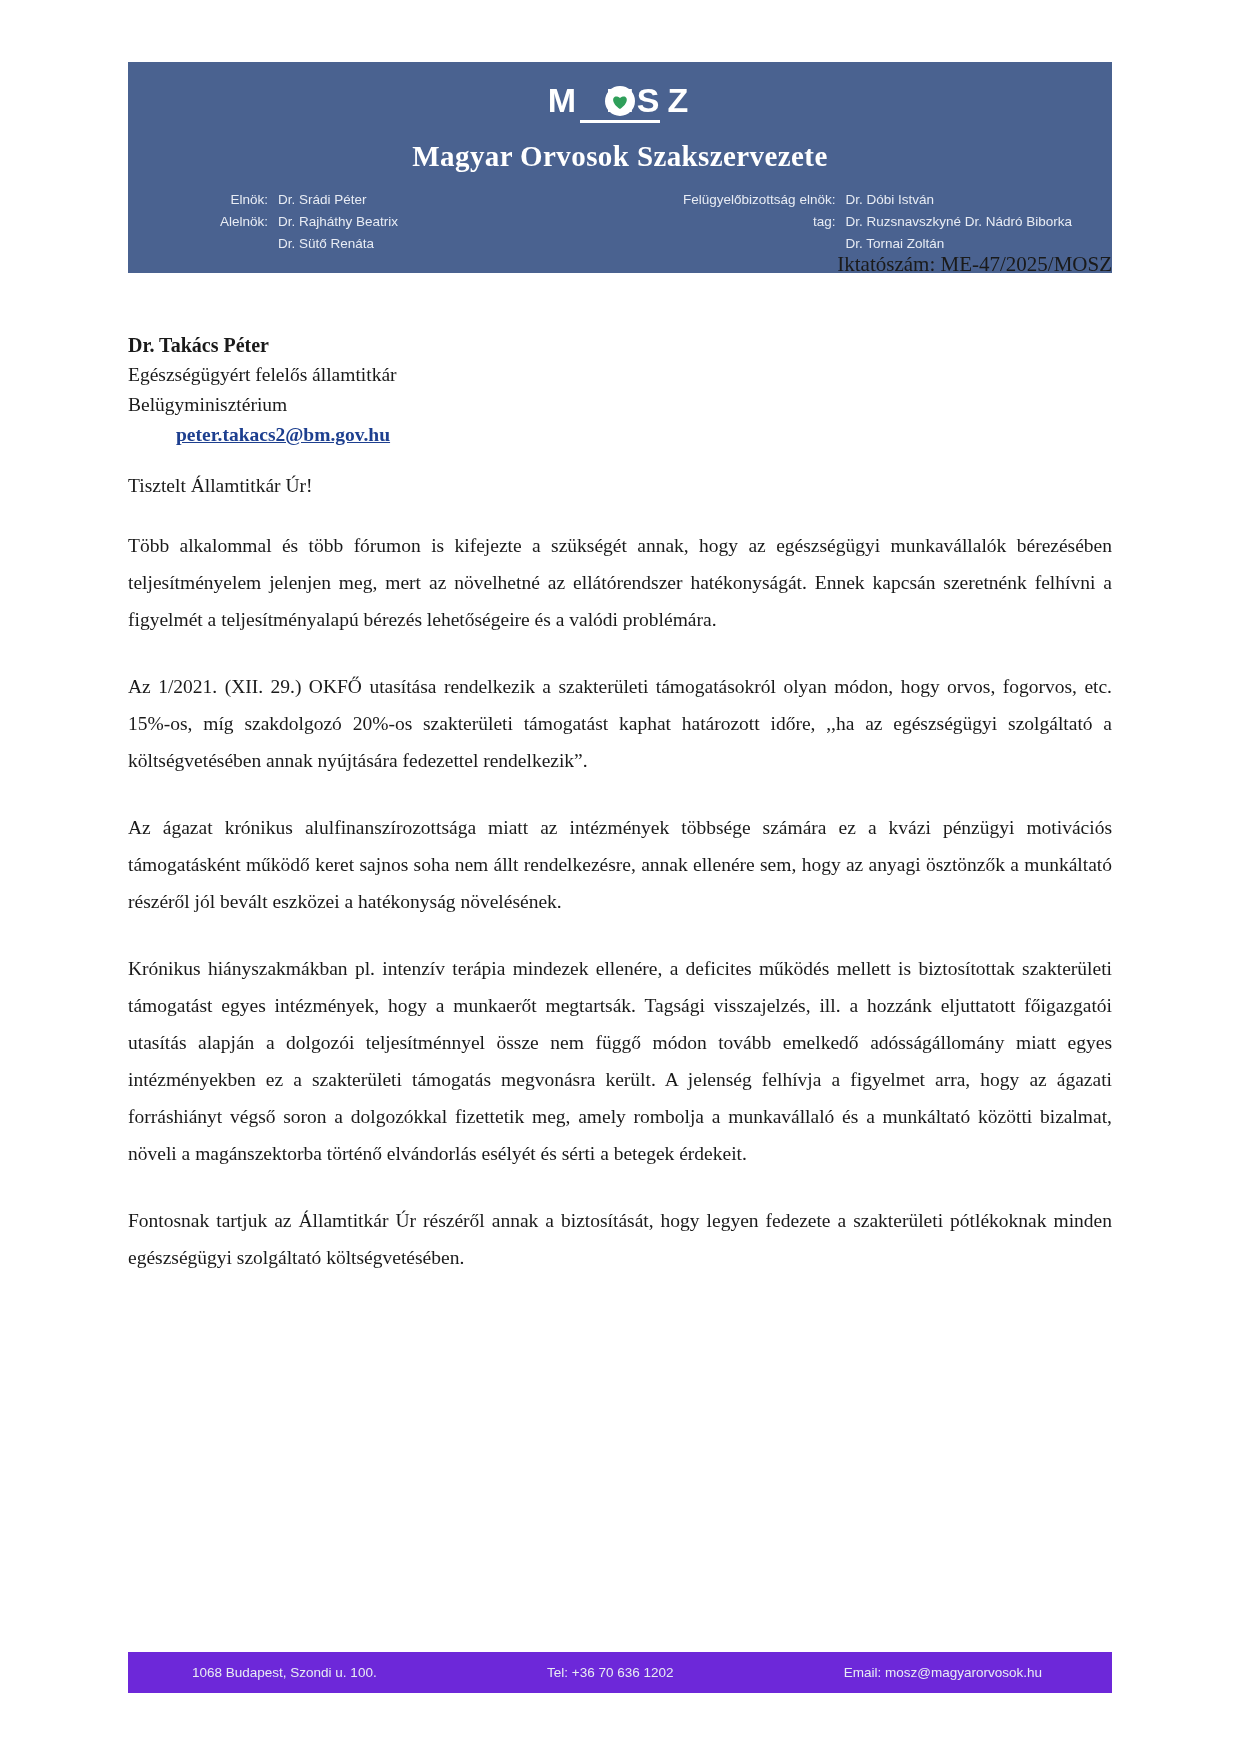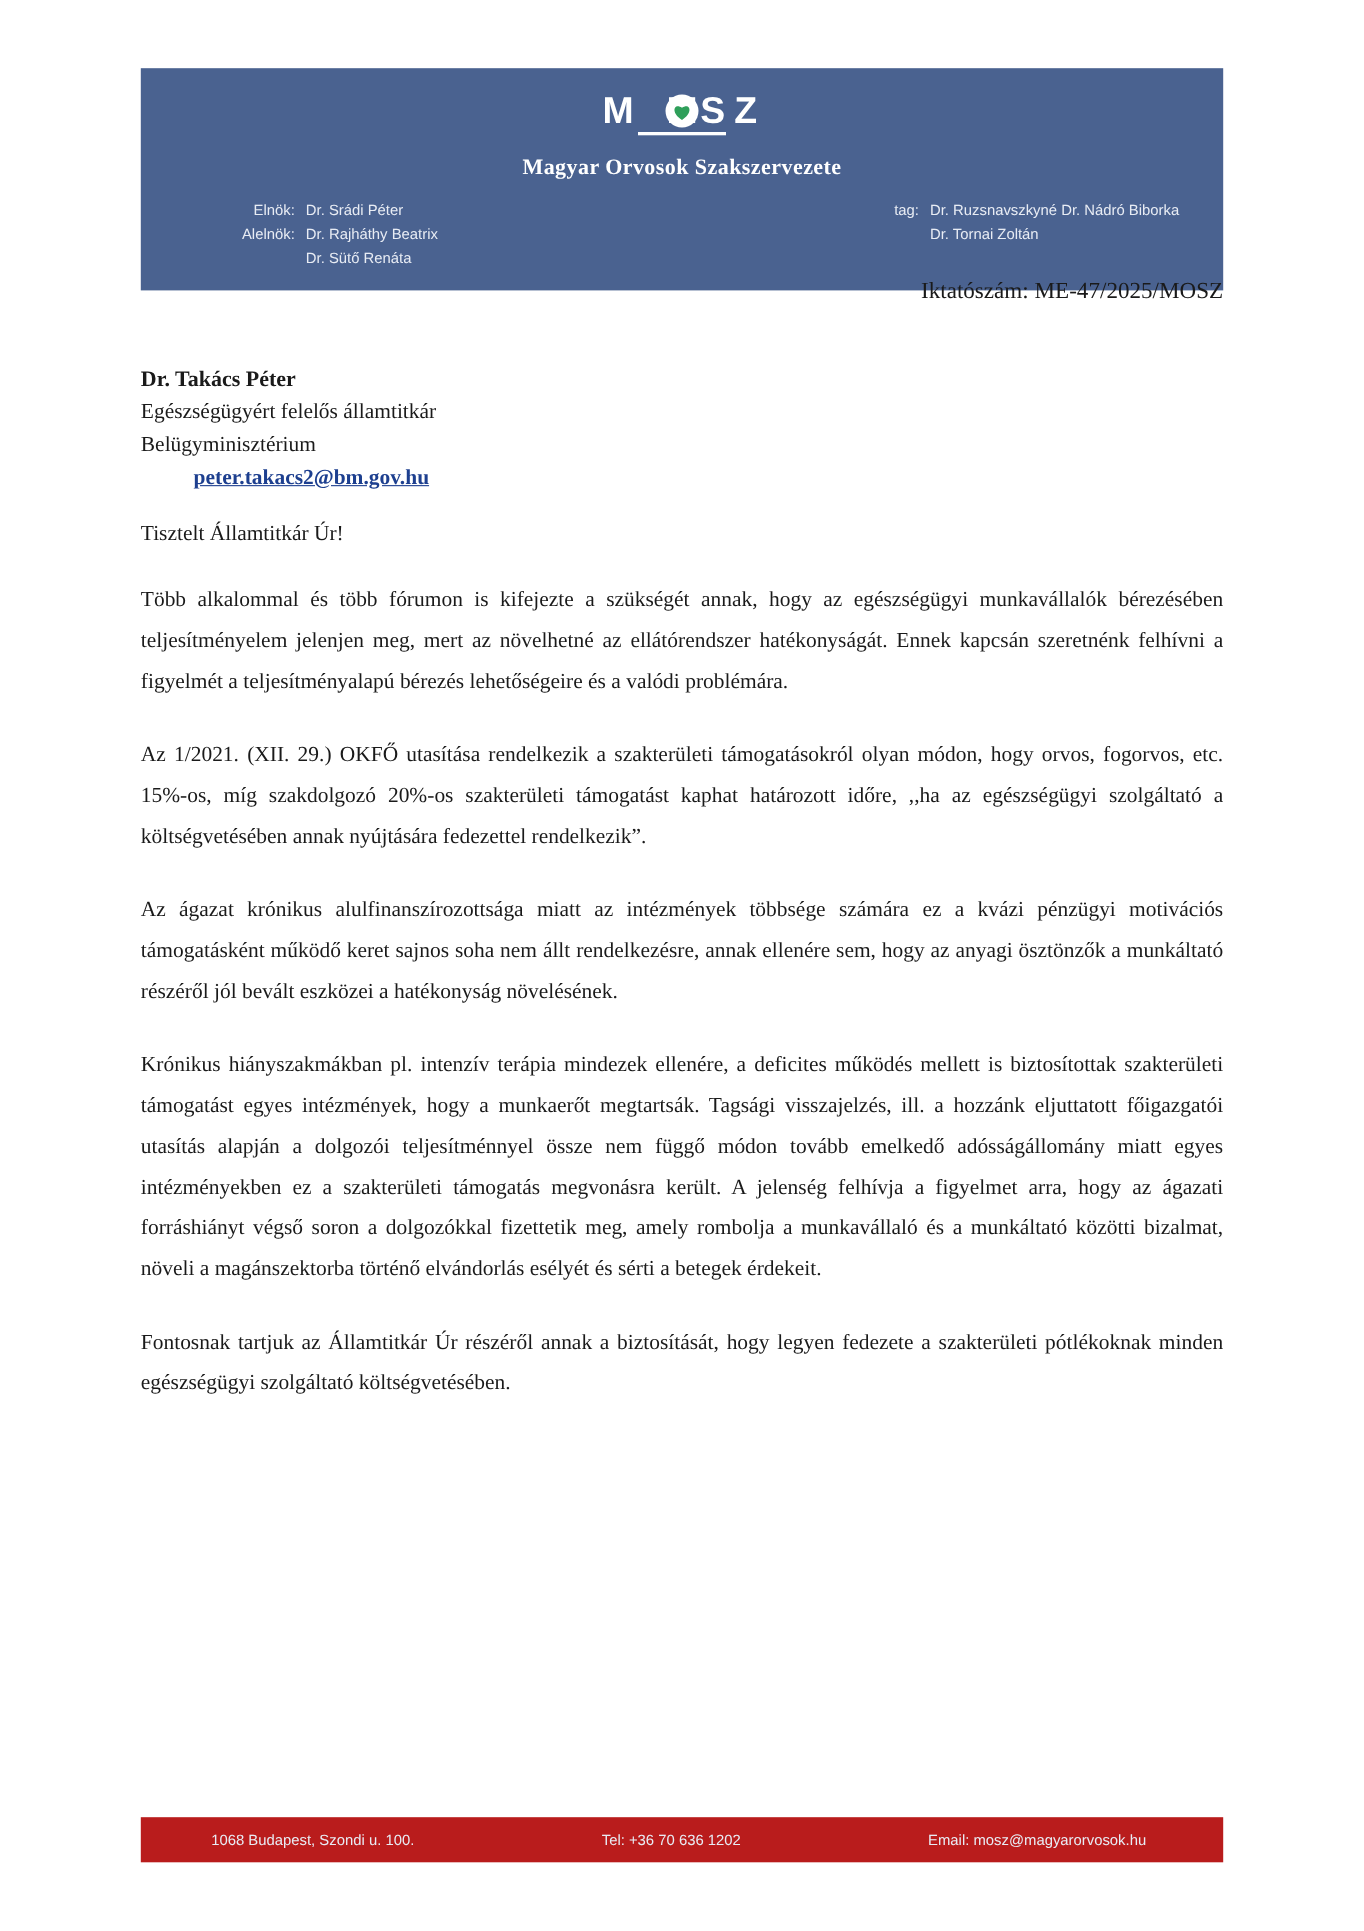--- a/index.html
+++ b/index.html
@@ -33,21 +33,21 @@
     box-sizing: border-box;
   }
   .logo-wrap {
     text-align: center;
     margin-top: 6px;
   }
   .logo-svg { display: inline-block; }
   .org-name {
     text-align: center;
     font-family: "Liberation Serif", serif;
-    font-size: 20px;
+    font-size: 29px;
     font-weight: bold;
     letter-spacing: 0.4px;
     margin-top: 10px;
     margin-bottom: 16px;
     color: #ffffff;
   }
   .officers {
     display: flex;
     font-family: "Liberation Sans", sans-serif;
     font-size: 13.5px;
@@ -113,21 +113,21 @@
     text-align: justify;
     margin: 30px 0 0 0;
   }
 
   
   .footer {
     position: absolute;
     left: 128px;
     bottom: 62px;
     width: 984px;
-    background: #b91c1c;
+    background: #6d28d9;
     color: #e8ecf4;
     font-family: "Liberation Sans", sans-serif;
     font-size: 13.5px;
     padding: 13px 0;
     display: flex;
     box-sizing: border-box;
   }
   .footer-item { flex: 1; text-align: center; }
   .footer-item.first { text-align: left; padding-left: 64px; flex: 1.05; }
   .footer-item.last { text-align: right; padding-right: 70px; flex: 1.1; }
@@ -160,20 +160,24 @@
           <span class="off-label">Alelnök:</span>
           <span class="off-value">Dr. Rajháthy Beatrix</span>
         </div>
         <div class="off-row">
           <span class="off-label"></span>
           <span class="off-value">Dr. Sütő Renáta</span>
         </div>
       </div>
       <div class="officers-col right">
         <div class="off-row">
+          <span class="off-label">Felügyelőbizottság elnök:</span>
+          <span class="off-value">Dr. Dóbi István</span>
+        </div>
+        <div class="off-row">
           <span class="off-label">tag:</span>
           <span class="off-value">Dr. Ruzsnavszkyné  Dr. Nádró Biborka</span>
         </div>
         <div class="off-row">
           <span class="off-label"></span>
           <span class="off-value">Dr. Tornai Zoltán</span>
         </div>
       </div>
     </div>
   </div>

